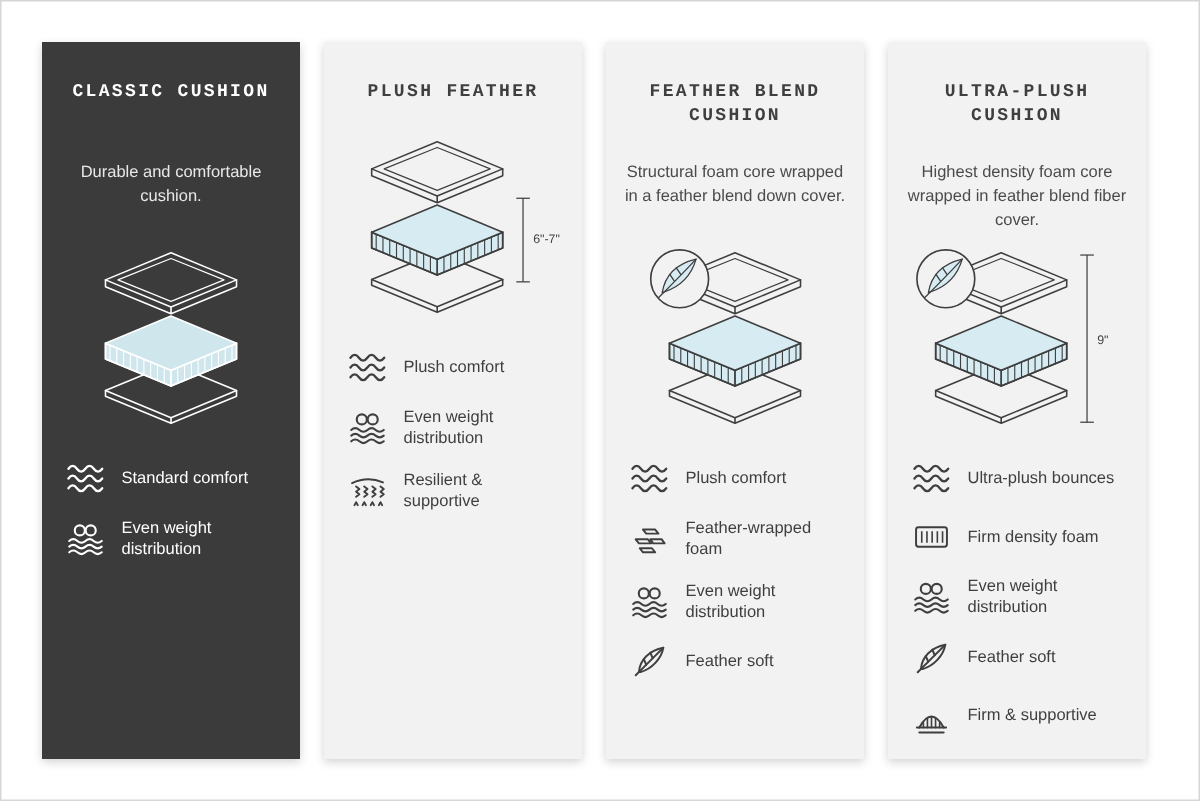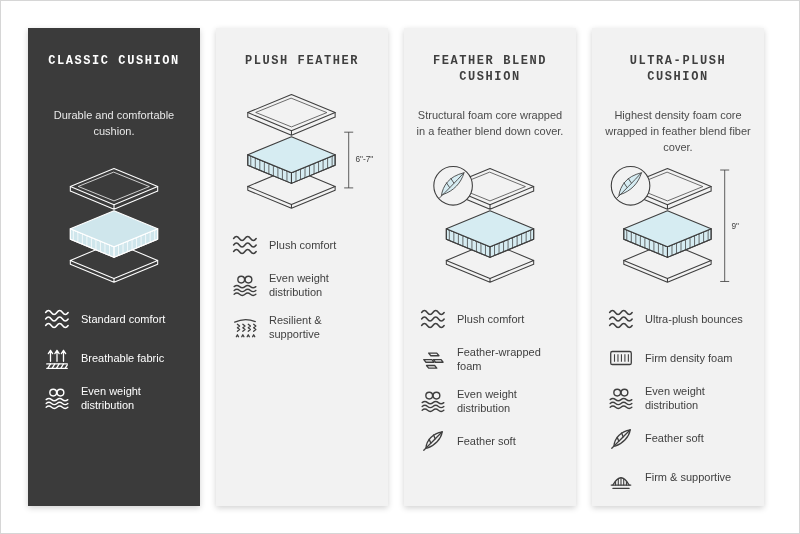--- a/index.html
+++ b/index.html
@@ -173,26 +173,20 @@
     </div>
     <ul class="features">
       <li class="feat">
         <svg class="fi" viewBox="0 0 24 24">
             <use href="#i-waves"></use>
           </svg>
         <span class="fl">Standard comfort</span>
       </li>
       <li class="feat">
         <svg class="fi" viewBox="0 0 24 24">
-            <use href="#i-breathable"></use>
-          </svg>
-        <span class="fl">Breathable fabric</span>
-      </li>
-      <li class="feat">
-        <svg class="fi" viewBox="0 0 24 24">
             <use href="#i-weight"></use>
           </svg>
         <span class="fl">Even weight distribution</span>
       </li>
     </ul>
   </section>
 
   <section class="panel">
     <h2 class="title">PLUSH FEATHER</h2>
     <div class="diagram">

